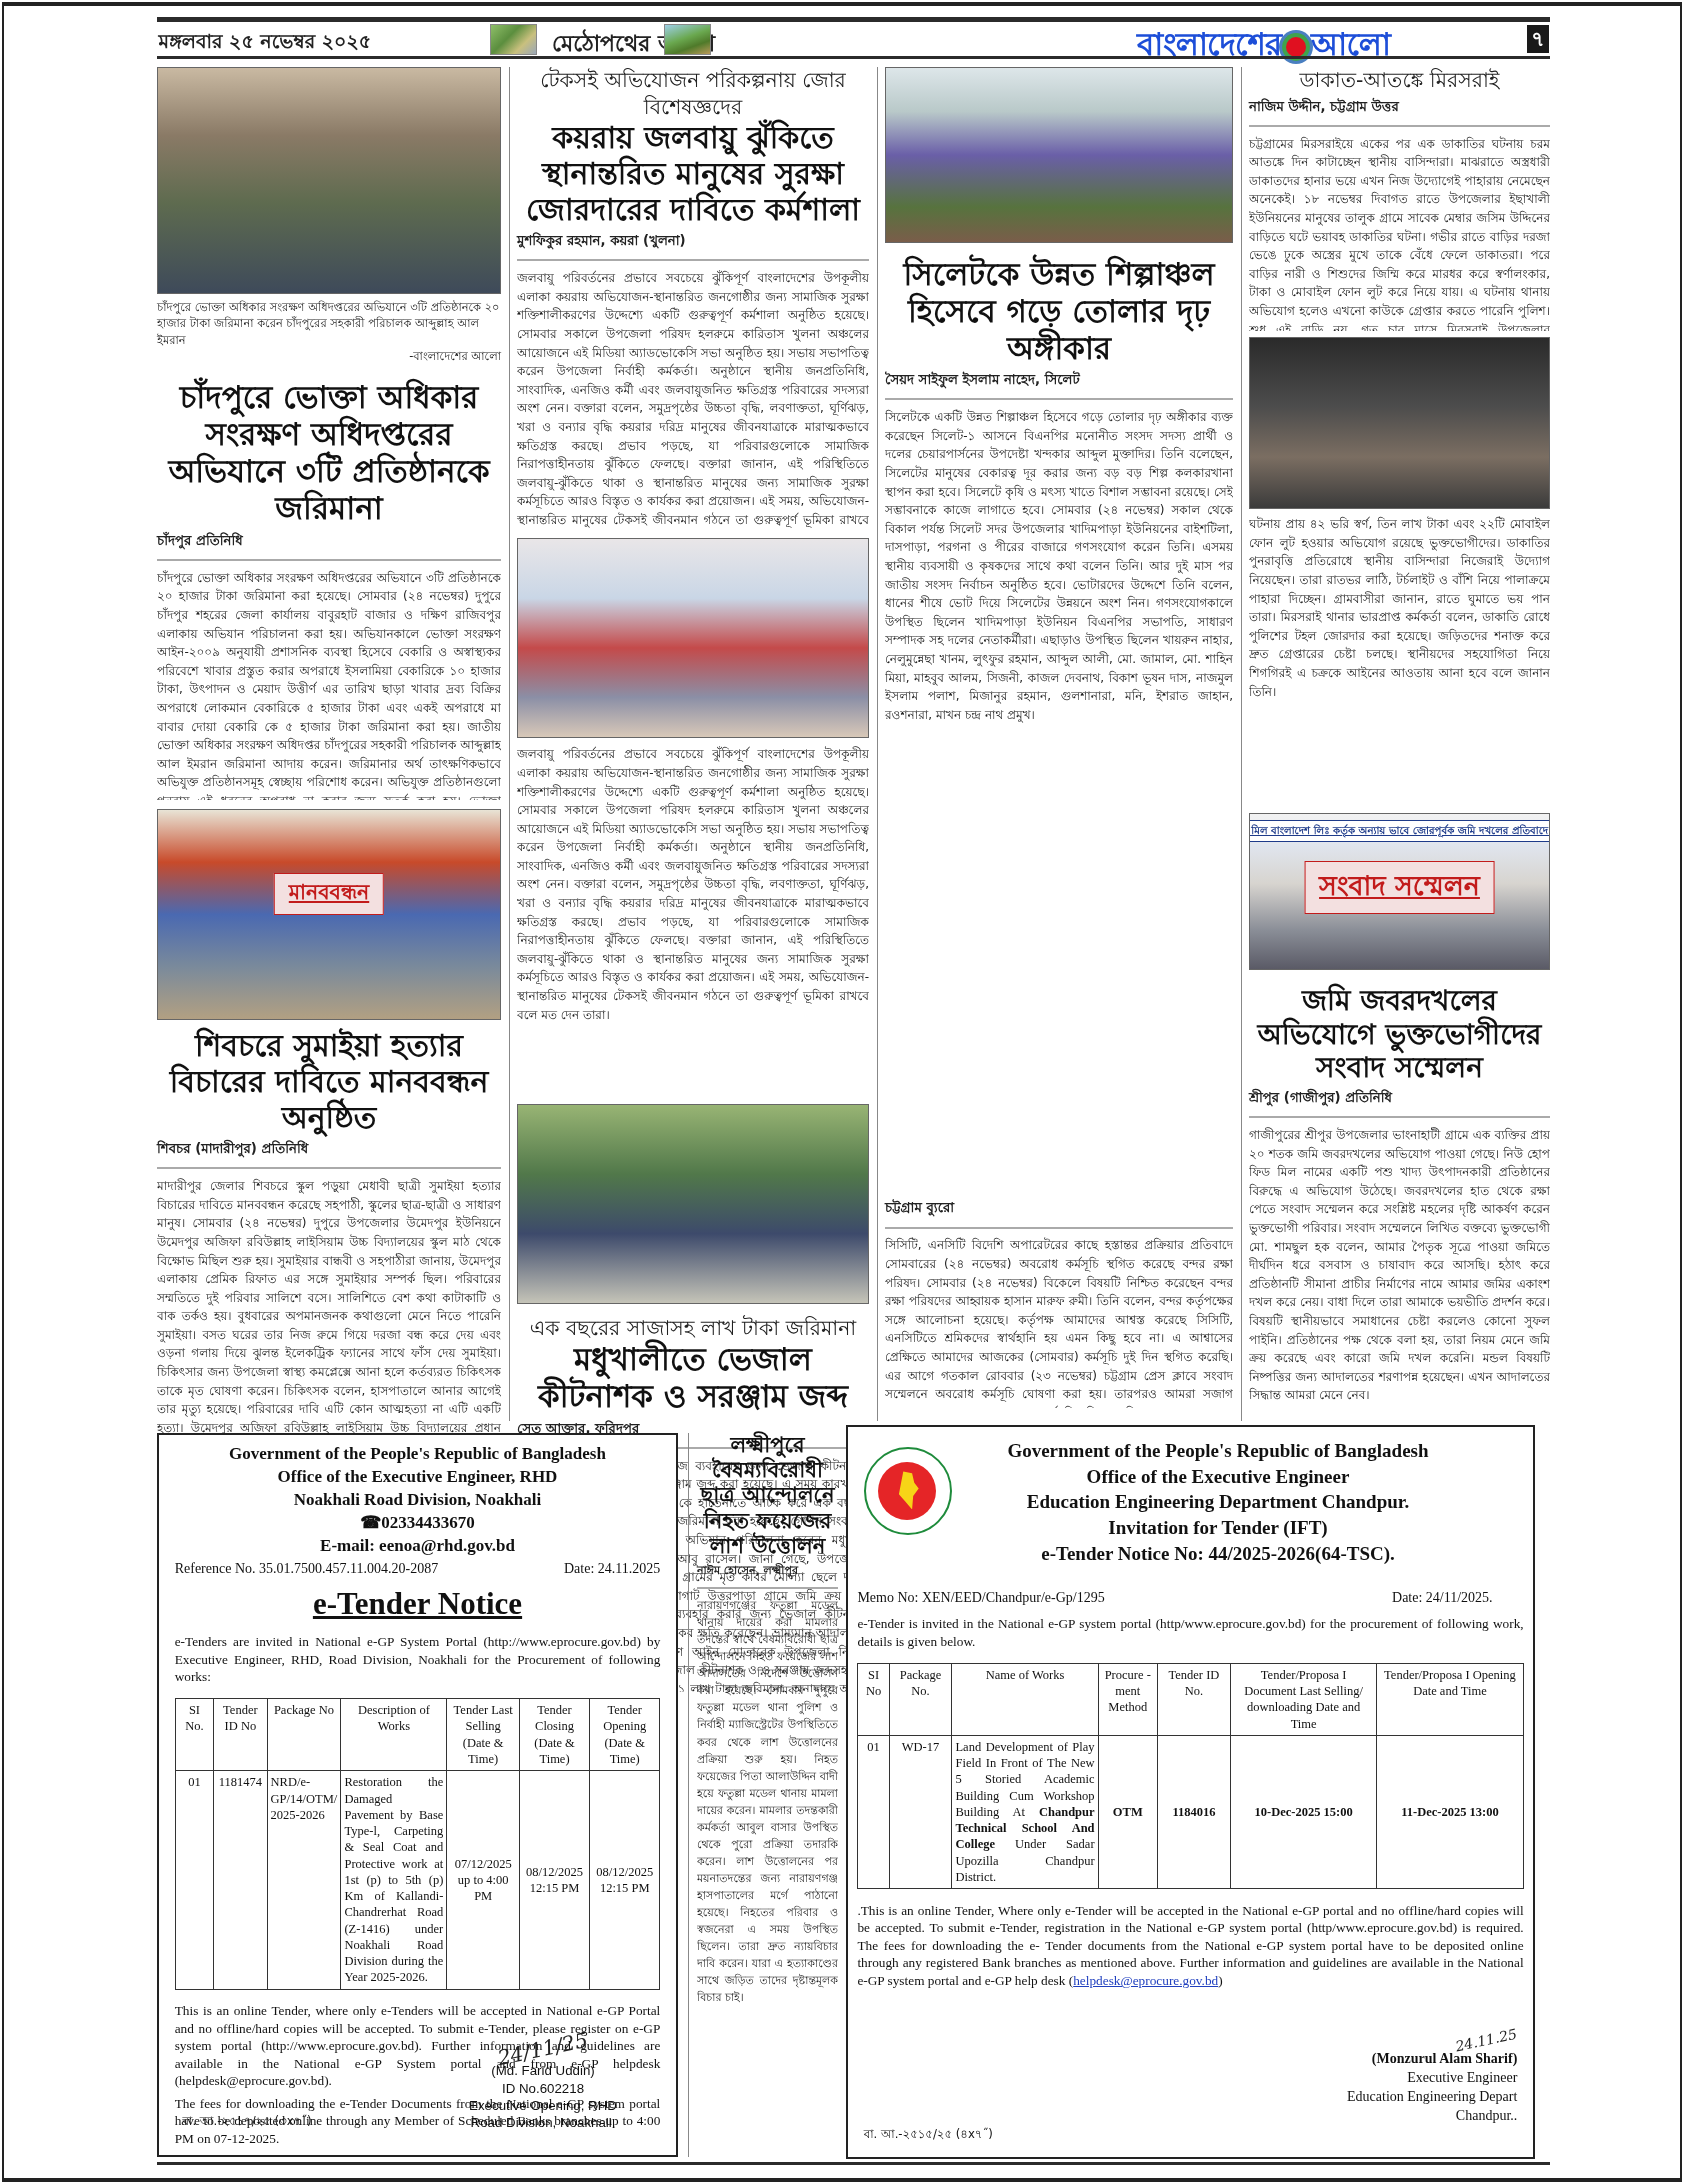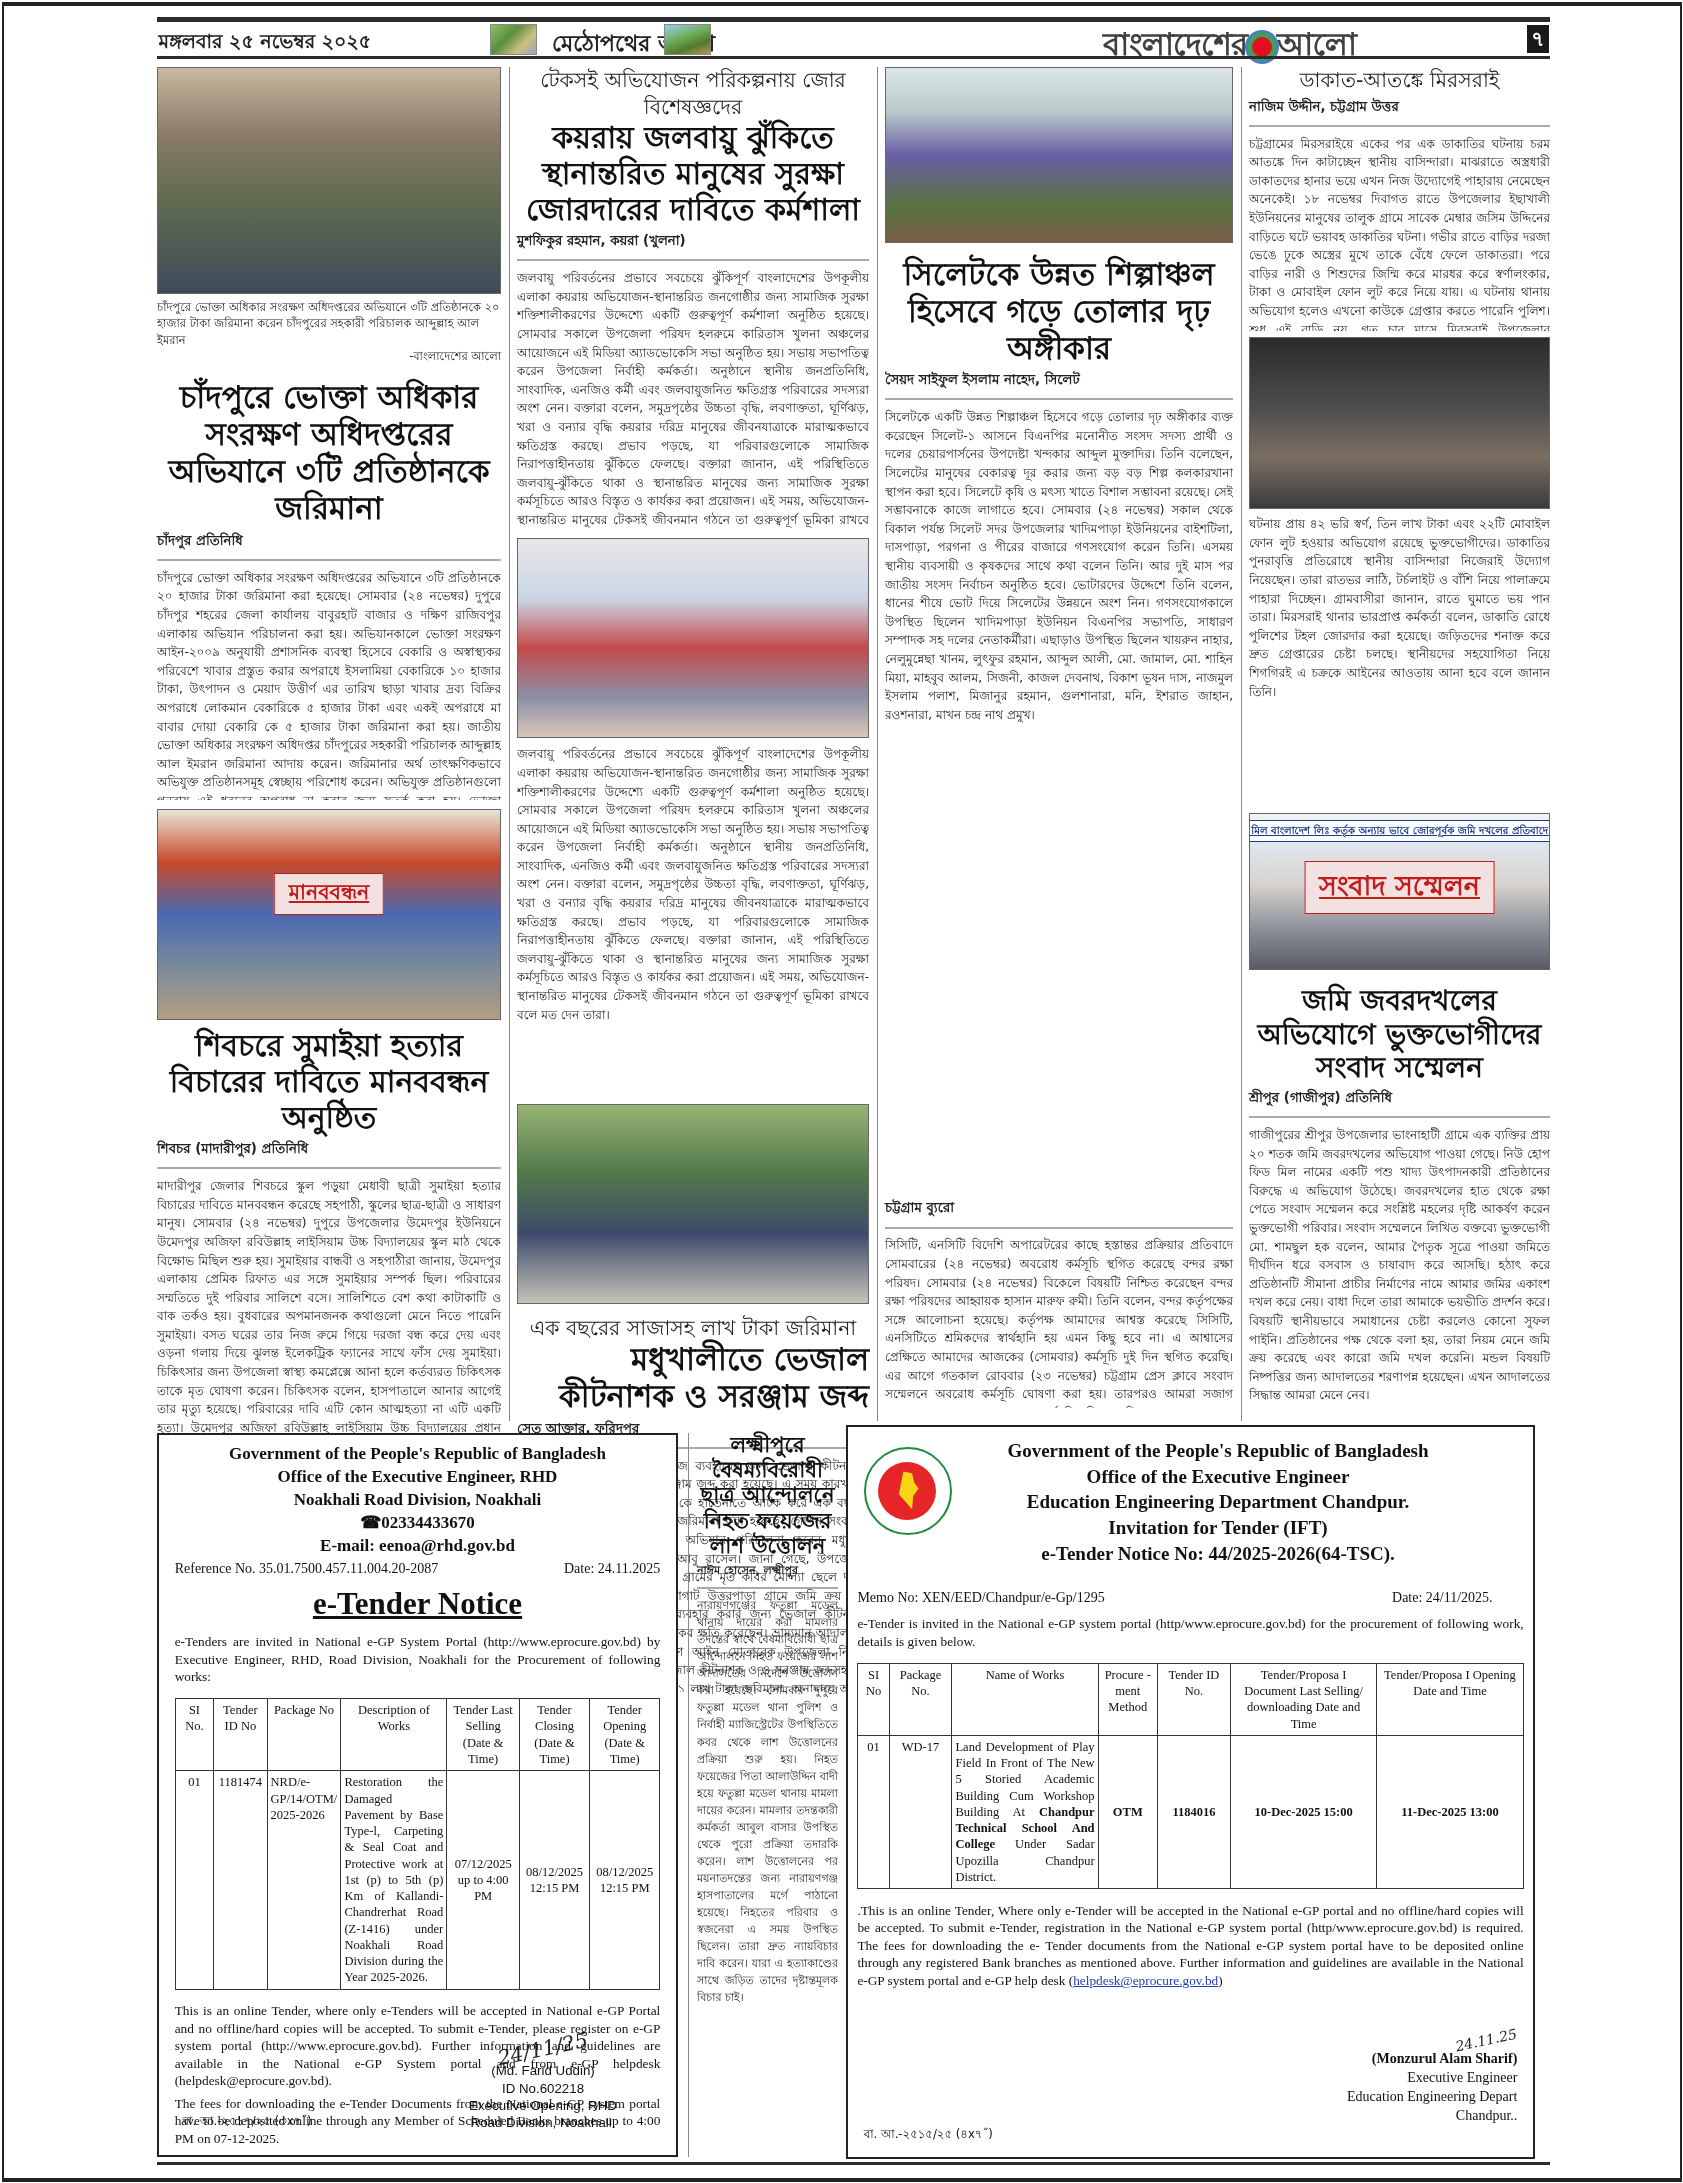--- a/index.html
+++ b/index.html
@@ -10,21 +10,21 @@
   .page { position: absolute; left: 157px; top: 0; width: 1393px; height: 2183px; }
 
   
   .mast-top-rule { position: absolute; left: 0; top: 17px; width: 1393px; height: 4.7px; background: #2b2b2b; }
   .mast-bot-rule { position: absolute; left: 0; top: 56px; width: 1393px; height: 3.1px; background: #2b2b2b; }
   .mast-date { position: absolute; left: 1.6px; top: 27px; font-size: 19px; font-weight: bold; color: #222; }
   .mast-thumb { position: absolute; top: 23.5px; width: 47px; height: 31px; border: 0.8px solid #888; }
   .mast-thumb.a { left: 333px; background: linear-gradient(135deg, #8fbf6a 0%, #5b8e3e 40%, #c9c07e 70%, #9aa7b8 100%); }
   .mast-thumb.b { left: 507px; background: linear-gradient(160deg, #9ed0e8 0%, #6aa84f 45%, #4f7a2a 70%, #b99a5a 100%); }
   .mast-section { position: absolute; left: 395px; top: 26px; font-size: 22px; font-weight: bold; color: #222; }
-  .mast-logo { position: absolute; left: 946px; top: 20.4px; font-size: 31px; font-weight: bold; color: #404040; letter-spacing: -0.8px; }
+  .mast-logo { position: absolute; left: 980px; top: 20.4px; font-size: 31px; font-weight: bold; color: #1d4ed8; letter-spacing: -0.8px; }
   .mast-logo .dot { display: inline-block; width: 20.4px; height: 20.4px; border-radius: 50%; background: #e01020; box-shadow: 0 0 0 3.9px #3fa34d, 0 0 0 7px #4a7fc1; vertical-align: middle; margin: 0 4.7px; }
   .mast-page { position: absolute; left: 1370px; top: 25px; width: 22px; height: 28px; background: #1a1a1a; color: #fff; font-weight: bold; font-size: 20.4px; text-align: center; line-height: 28px; }
 
   
   .col { position: absolute; }
   .kicker { font-size: 20.4px; text-align: center; color: #222; line-height: 1.3; }
   .headline { font-weight: bold; text-align: center; color: #111; line-height: 1.2; }
   .byline { font-size: 13.3px; font-weight: bold; color: #222; padding-bottom: 6.3px; border-bottom: 2.3px solid #aaa; margin-bottom: 7.8px; margin-top: 3.1px; }
   .body-text { font-size: 12px; line-height: 1.55; text-align: justify; color: #222; }
   .caption { font-size: 11.4px; line-height: 1.45; color: #222; }
@@ -105,21 +105,21 @@
 
   <div class="col" style="left:360px; top:67px; width:352px;">
     <div class="kicker">টেকসই অভিযোজন পরিকল্পনায় জোর বিশেষজ্ঞদের</div>
     <div class="headline" style="font-size:30px;">কয়রায় জলবায়ু ঝুঁকিতে স্থানান্তরিত মানুষের সুরক্ষা জোরদারের দাবিতে কর্মশালা</div>
     <div class="byline">মুশফিকুর রহমান, কয়রা (খুলনা)</div>
     <div class="body-text" style="height:262px; overflow:hidden;">জলবায়ু পরিবর্তনের প্রভাবে সবচেয়ে ঝুঁকিপূর্ণ বাংলাদেশের উপকূলীয় এলাকা কয়রায় অভিযোজন-স্থানান্তরিত জনগোষ্ঠীর জন্য সামাজিক সুরক্ষা শক্তিশালীকরণের উদ্দেশ্যে একটি গুরুত্বপূর্ণ কর্মশালা অনুষ্ঠিত হয়েছে। সোমবার সকালে উপজেলা পরিষদ হলরুমে কারিতাস খুলনা অঞ্চলের আয়োজনে এই মিডিয়া অ্যাডভোকেসি সভা অনুষ্ঠিত হয়। সভায় সভাপতিত্ব করেন উপজেলা নির্বাহী কর্মকর্তা। অনুষ্ঠানে স্থানীয় জনপ্রতিনিধি, সাংবাদিক, এনজিও কর্মী এবং জলবায়ুজনিত ক্ষতিগ্রস্ত পরিবারের সদস্যরা অংশ নেন। বক্তারা বলেন, সমুদ্রপৃষ্ঠের উচ্চতা বৃদ্ধি, লবণাক্ততা, ঘূর্ণিঝড়, খরা ও বন্যার বৃদ্ধি কয়রার দরিদ্র মানুষের জীবনযাত্রাকে মারাত্মকভাবে ক্ষতিগ্রস্ত করছে। প্রভাব পড়ছে, যা পরিবারগুলোকে সামাজিক নিরাপত্তাহীনতায় ঝুঁকিতে ফেলছে। বক্তারা জানান, এই পরিস্থিতিতে জলবায়ু-ঝুঁকিতে থাকা ও স্থানান্তরিত মানুষের জন্য সামাজিক সুরক্ষা কর্মসূচিতে আরও বিস্তৃত ও কার্যকর করা প্রয়োজন। এই সময়, অভিযোজন-স্থানান্তরিত মানুষের টেকসই জীবনমান গঠনে তা গুরুত্বপূর্ণ ভূমিকা রাখবে বলে মত দেন তারা।</div>
     <div class="photo ph-workshop" style="width:352px; height:200px; margin-top:6.3px;"></div>
     <div class="body-text" style="height:352px; overflow:hidden; margin-top:7.8px;">জলবায়ু পরিবর্তনের প্রভাবে সবচেয়ে ঝুঁকিপূর্ণ বাংলাদেশের উপকূলীয় এলাকা কয়রায় অভিযোজন-স্থানান্তরিত জনগোষ্ঠীর জন্য সামাজিক সুরক্ষা শক্তিশালীকরণের উদ্দেশ্যে একটি গুরুত্বপূর্ণ কর্মশালা অনুষ্ঠিত হয়েছে। সোমবার সকালে উপজেলা পরিষদ হলরুমে কারিতাস খুলনা অঞ্চলের আয়োজনে এই মিডিয়া অ্যাডভোকেসি সভা অনুষ্ঠিত হয়। সভায় সভাপতিত্ব করেন উপজেলা নির্বাহী কর্মকর্তা। অনুষ্ঠানে স্থানীয় জনপ্রতিনিধি, সাংবাদিক, এনজিও কর্মী এবং জলবায়ুজনিত ক্ষতিগ্রস্ত পরিবারের সদস্যরা অংশ নেন। বক্তারা বলেন, সমুদ্রপৃষ্ঠের উচ্চতা বৃদ্ধি, লবণাক্ততা, ঘূর্ণিঝড়, খরা ও বন্যার বৃদ্ধি কয়রার দরিদ্র মানুষের জীবনযাত্রাকে মারাত্মকভাবে ক্ষতিগ্রস্ত করছে। প্রভাব পড়ছে, যা পরিবারগুলোকে সামাজিক নিরাপত্তাহীনতায় ঝুঁকিতে ফেলছে। বক্তারা জানান, এই পরিস্থিতিতে জলবায়ু-ঝুঁকিতে থাকা ও স্থানান্তরিত মানুষের জন্য সামাজিক সুরক্ষা কর্মসূচিতে আরও বিস্তৃত ও কার্যকর করা প্রয়োজন। এই সময়, অভিযোজন-স্থানান্তরিত মানুষের টেকসই জীবনমান গঠনে তা গুরুত্বপূর্ণ ভূমিকা রাখবে বলে মত দেন তারা।</div>
     <div class="photo ph-seize" style="width:352px; height:200px; margin-top:6.3px;"></div>
     <div class="kicker" style="margin-top:11px;">এক বছরের সাজাসহ লাখ টাকা জরিমানা</div>
-    <div class="headline" style="font-size:31px;text-align:right;">মধুখালীতে ভেজাল কীটনাশক ও সরঞ্জাম জব্দ</div>
+    <div class="headline" style="font-size:31px;">মধুখালীতে ভেজাল কীটনাশক ও সরঞ্জাম জব্দ</div>
     <div class="byline">সেতু আক্তার, ফরিদপুর</div>
     <div class="body-text" style="height:235px; overflow:hidden;">ফরিদপুরের মধুখালীতে কৃষি কাজে ব্যবহারের জন্য ভেজাল কীটনাশক, কীটনাশক তৈরির উপাদান ও সরঞ্জাম জব্দ করা হয়েছে। এ সময় কারখানার মালিক মো. দাউদ মোল্যা (৩৫) কে হাতেনাতে আটক করে এক বছরের সাজা দেওয়াসহ এক লাখ টাকা জরিমানা করা হয়েছে। গোপন সংবাদের ভিত্তিতে সোমবার সকালে এই অভিযান পরিচালনা করেন মধুখালী উপজেলা নির্বাহী কর্মকর্তা মো. আবু রাসেল। জানা গেছে, উপজেলার কামারখালী ইউনিয়নের গন্ধখালী গ্রামের মৃত কবির মোল্যা ছেলে দাউদ মোল্যা প্রায় এক বছর আগে বাগাট উত্তরপাড়া গ্রামে জমি ক্রয় করে কারখানা শুরু করে কৃষিকাজে ব্যবহার করার জন্য ভেজাল কীটনাশক বাজারজাত শুরু করে অনেক কৃষকের ক্ষতি করেছেন। ভ্রাম্যমান আদালতের মাধ্যমে ভোক্তা অধিকার সংরক্ষণ আইন মোতাবেক উপজেলা নির্বাহী কর্মকর্তা ও নির্বাহী ম্যাজিস্ট্রেট ভেজাল কীটনাশক ও ও সরঞ্জাম জব্দসহ এক বছরের বিনাশ্রম কারাদণ্ড ও নগদ ১ লাখ টাকা জরিমানা, অনাদায়ে আরও তিন মাসের কারাদণ্ডের আদেশ দেওয়া হয়। এ সময় উপস্থিত ছিলেন মাহবুব ইলাহী, থানার এসআই তন্ময়, উপজেলা উপসহকারী কৃষি কর্মকর্তা মো. ইকবাল হোসেন খানসহ স্থানীয় সাংবাদিকবৃন্দ উপস্থিত ছিলেন।</div>
   </div>
 
   <div class="vrule" style="left:720px; top:67px; height:1354px;"></div>
 
   <div class="col" style="left:728px; top:67px; width:348px;">
     <div class="photo ph-sylhet" style="width:348px; height:176px;"></div>
     <div class="headline" style="font-size:31px; margin-top:12.5px;">সিলেটকে উন্নত শিল্পাঞ্চল হিসেবে গড়ে তোলার দৃঢ় অঙ্গীকার</div>
     <div class="byline">সৈয়দ সাইফুল ইসলাম নাহেদ, সিলেট</div>

